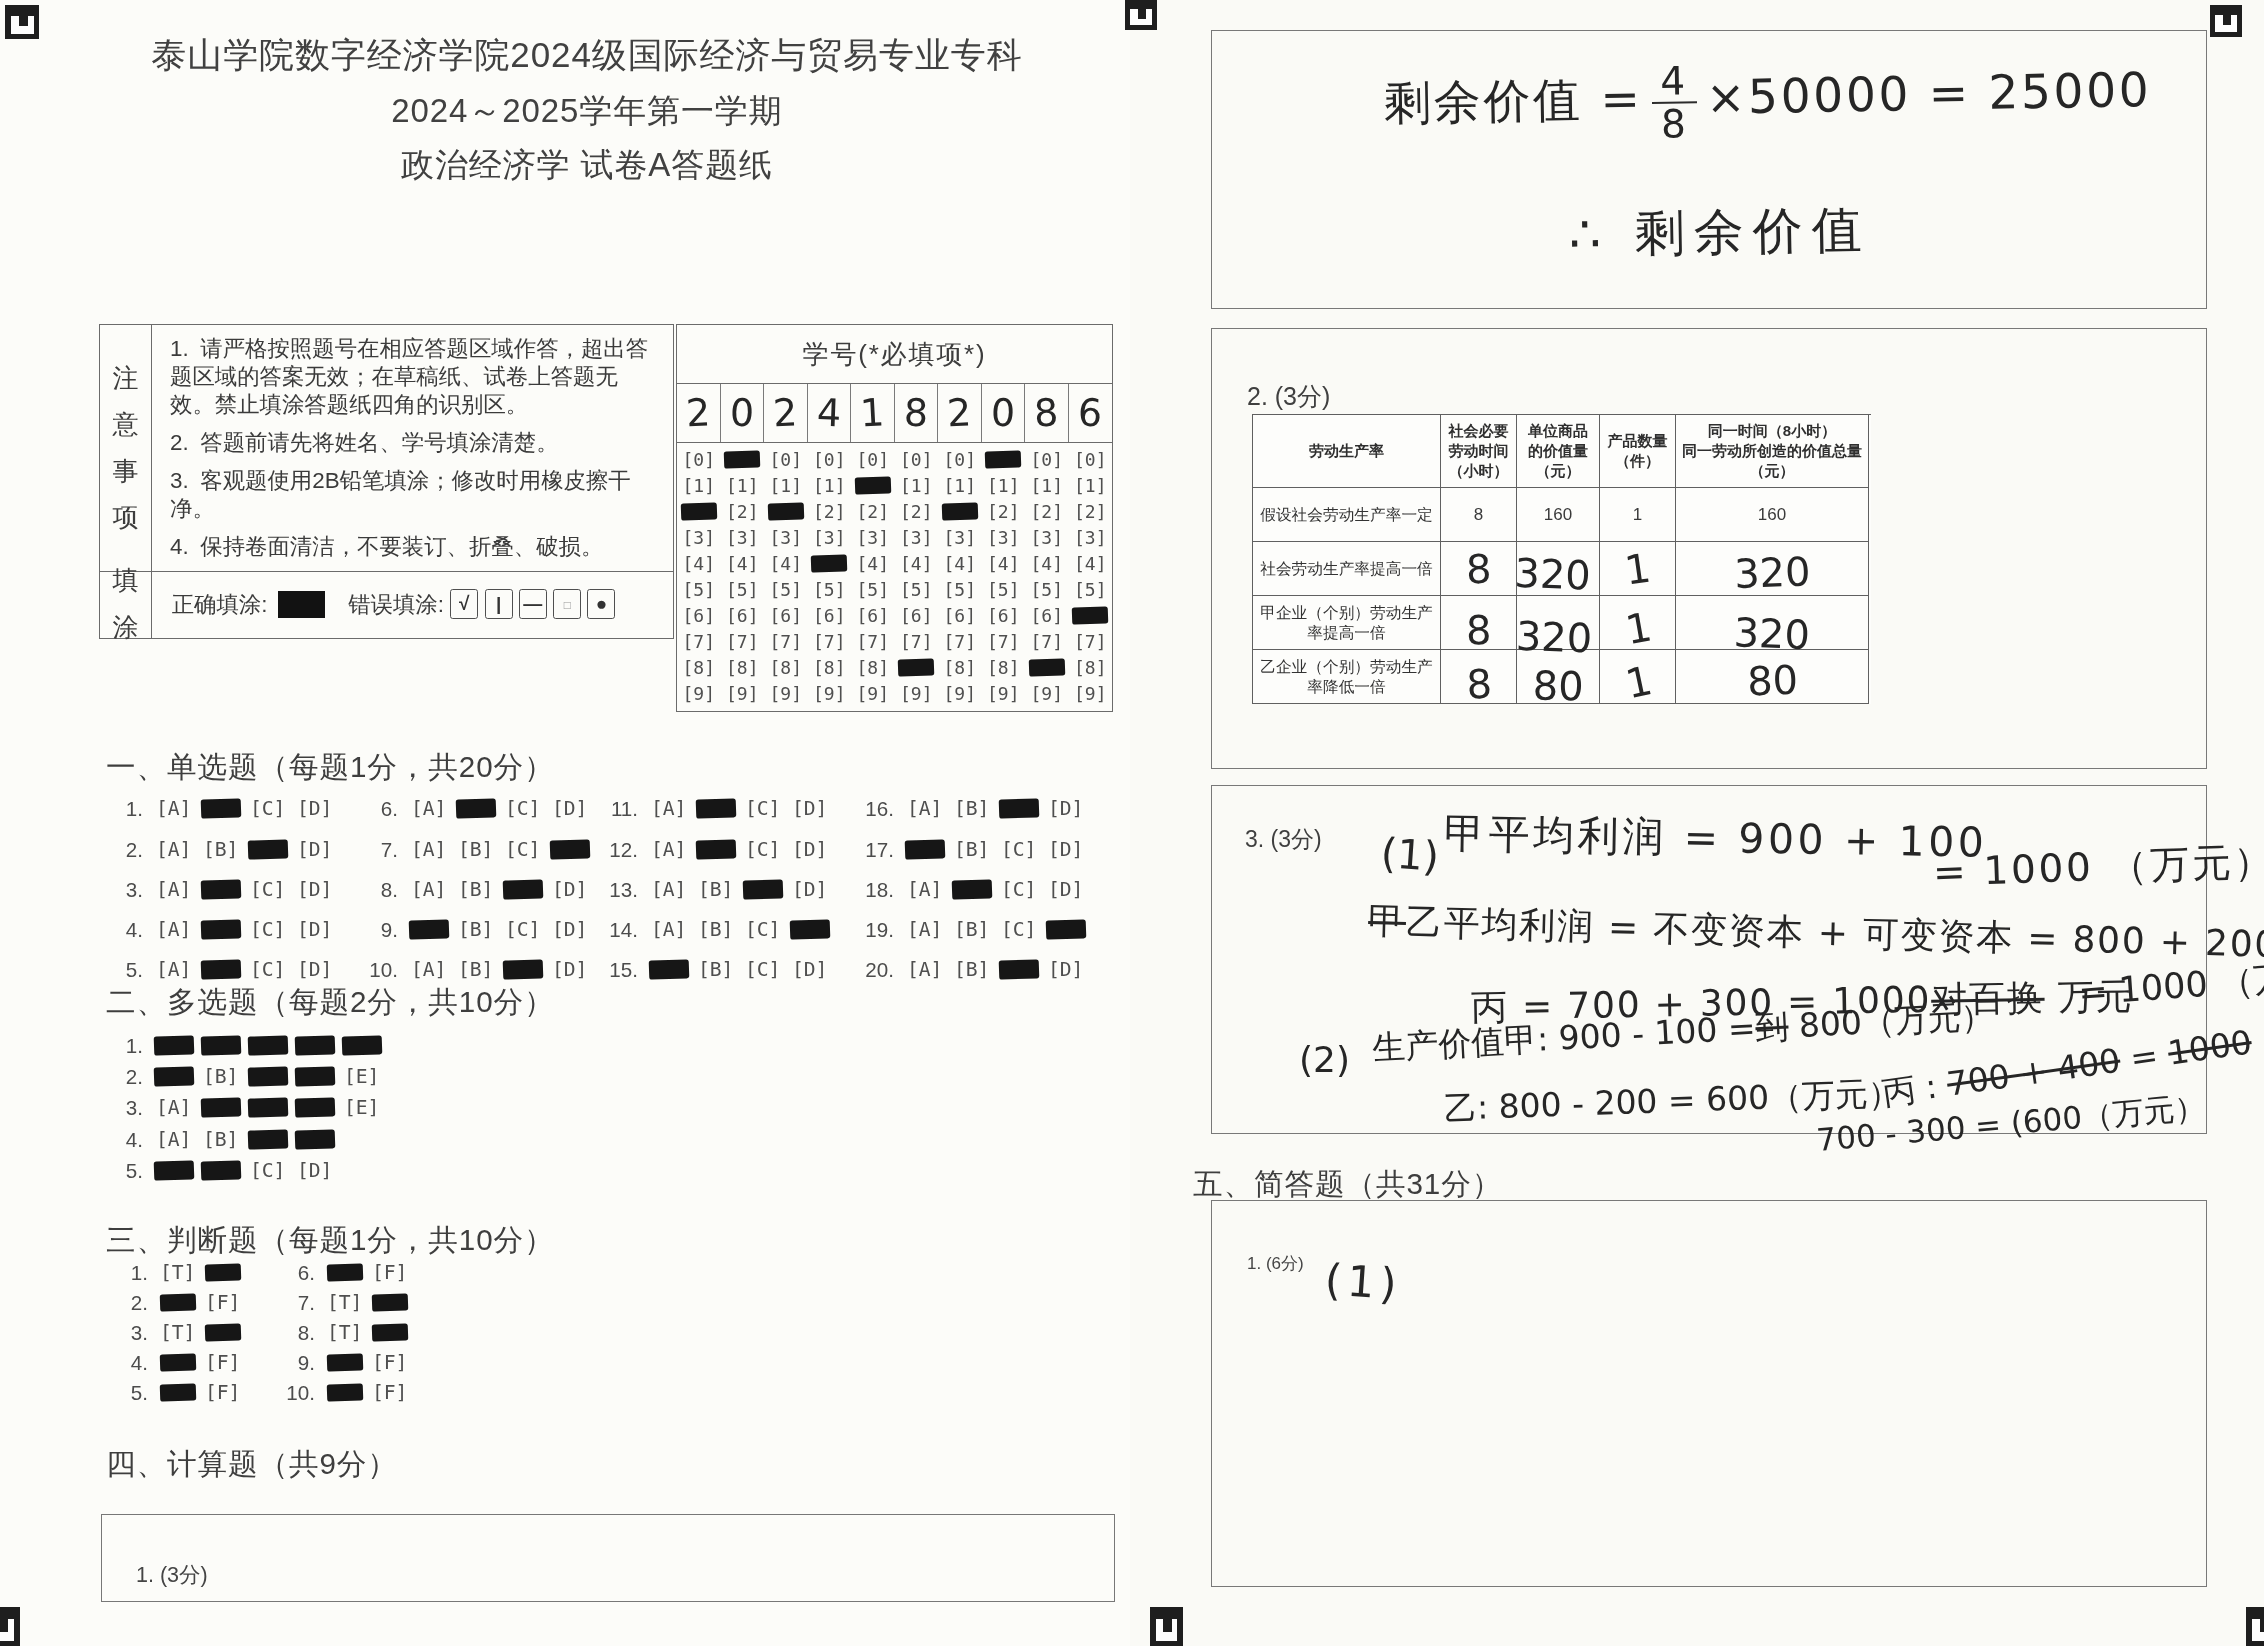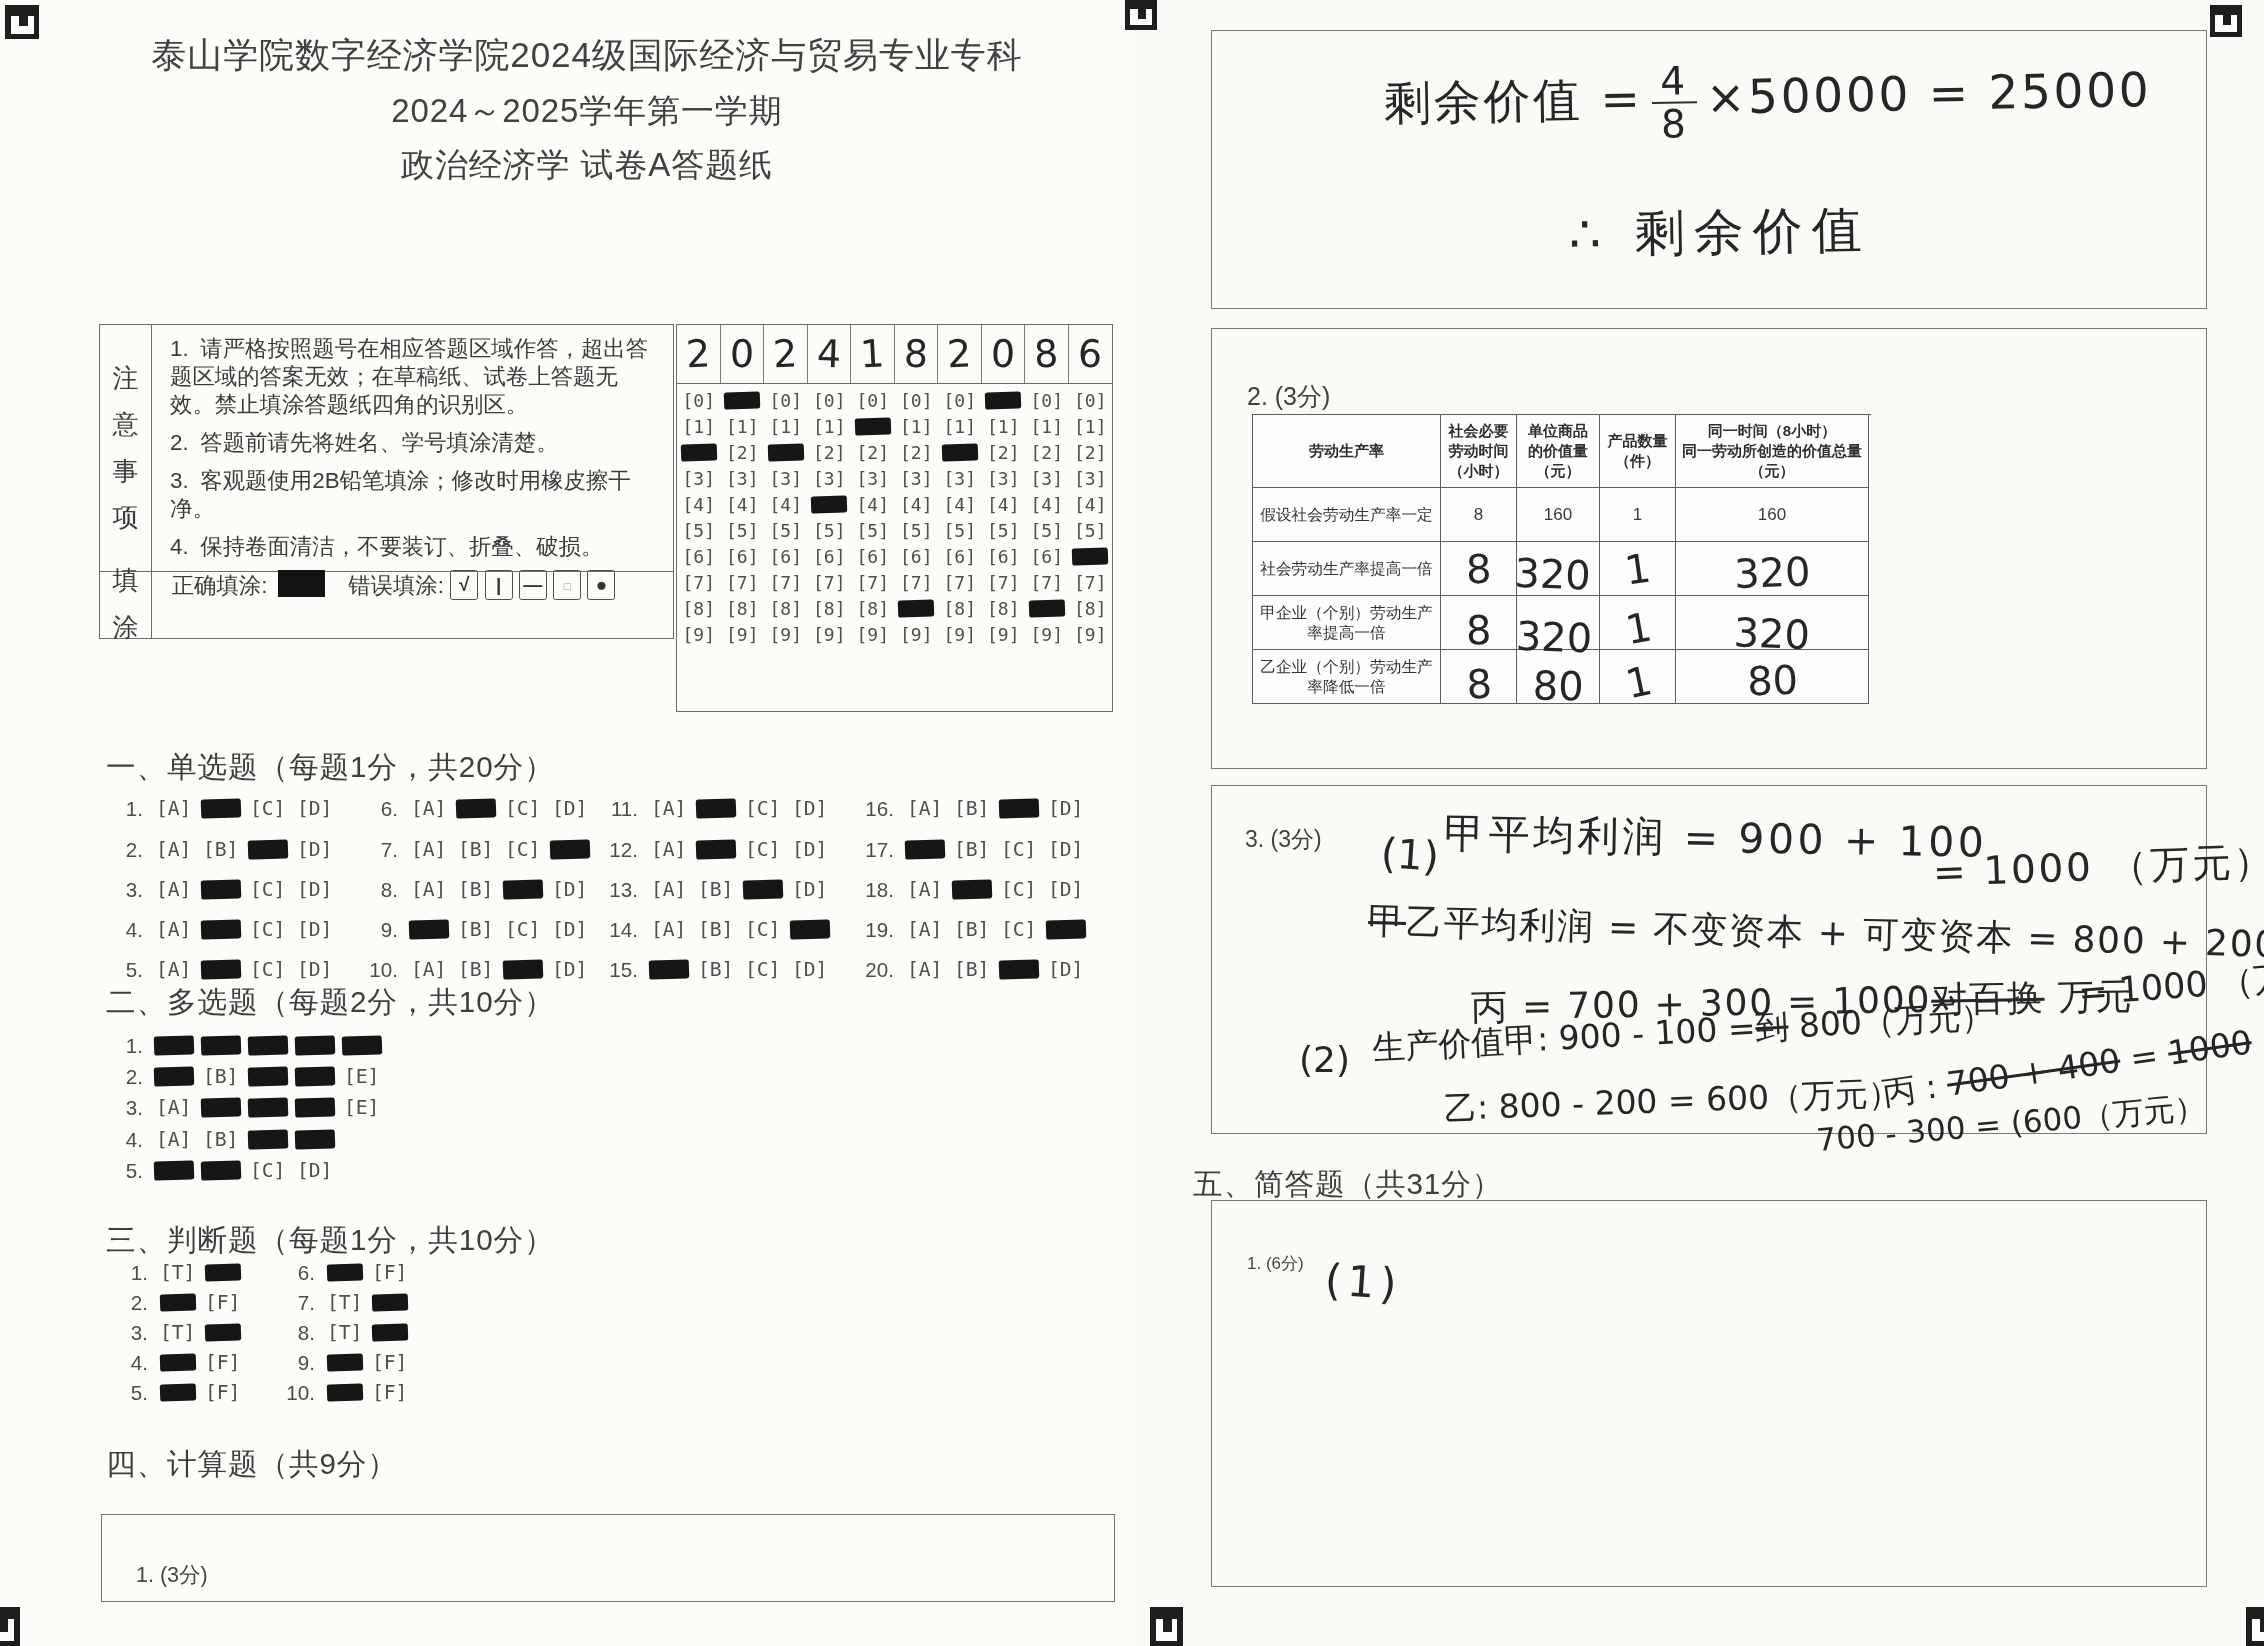--- a/index.html
+++ b/index.html
@@ -20,21 +20,21 @@
   
   #notice-box{left:99px;top:324px;width:575px;height:248px;display:flex;}
   .side-label{width:51px;border-right:1.8px solid #6b6b6b;display:flex;flex-direction:column;
               align-items:center;justify-content:center;gap:11.6px;font-size:26px;color:#3d3d3d;}
   .notice-content{flex:1;padding:9.9px 10.7px 3.6px 18px;font-size:22.4px;line-height:28px;color:#3b3b3b;}
   .notice-content p{margin:0 0 9.9px 0;}
   .nnum{margin-right:11.6px;}
 
   
   #fill-box{left:99px;top:570px;width:575px;height:69px;border-top:none;display:flex;}
-  .fill-content{flex:1;display:flex;padding-left:19.7px;font-size:22.4px;color:#3b3b3b;}
+  .fill-content{flex:1;display:flex;align-items:center;padding-left:19.7px;font-size:22.4px;color:#3b3b3b;}
   .solid-rect{width:47px;height:27px;background:#121212;margin:0 23px 0 10.7px;}
   .mark-box{width:28px;height:30px;border:1.8px solid #4f4f4f;border-radius:2.7px;display:flex;align-items:center;
             justify-content:center;font-size:19px;color:#333;margin-left:6.3px;box-sizing:border-box;font-weight:600;}
   .mark-dim{color:#999;font-size:11.6px;font-weight:400;}
 
   
   #forbid-box{left:99px;top:639px;width:575px;height:75px;border-top:none;display:flex;}
   .forbid-label{width:167px;border-right:1.8px solid #6b6b6b;display:flex;align-items:center;
                 justify-content:center;font-size:24px;letter-spacing:3.6px;color:#3d3d3d;}
   .forbid-content{flex:1;position:relative;}
@@ -171,20 +171,21 @@
       <span class="mark-box">√</span>
       <span class="mark-box">|</span>
       <span class="mark-box">—</span>
       <span class="mark-box mark-dim">□</span>
       <span class="mark-box">●</span>
     </div>
   </div>
 
 
   <div class="bx" id="sid-box">
+    <div class="sid-title">学号(*必填项*)</div>
     <div id="sid-digits">
         <div class="sid-dcell">
           <span class="hw" style="transform: rotate(-3deg);">2</span>
         </div>
         <div class="sid-dcell">
           <span class="hw" style="transform: rotate(2deg);">0</span>
         </div>
         <div class="sid-dcell">
           <span class="hw" style="transform: rotate(-3deg);">2</span>
         </div>

